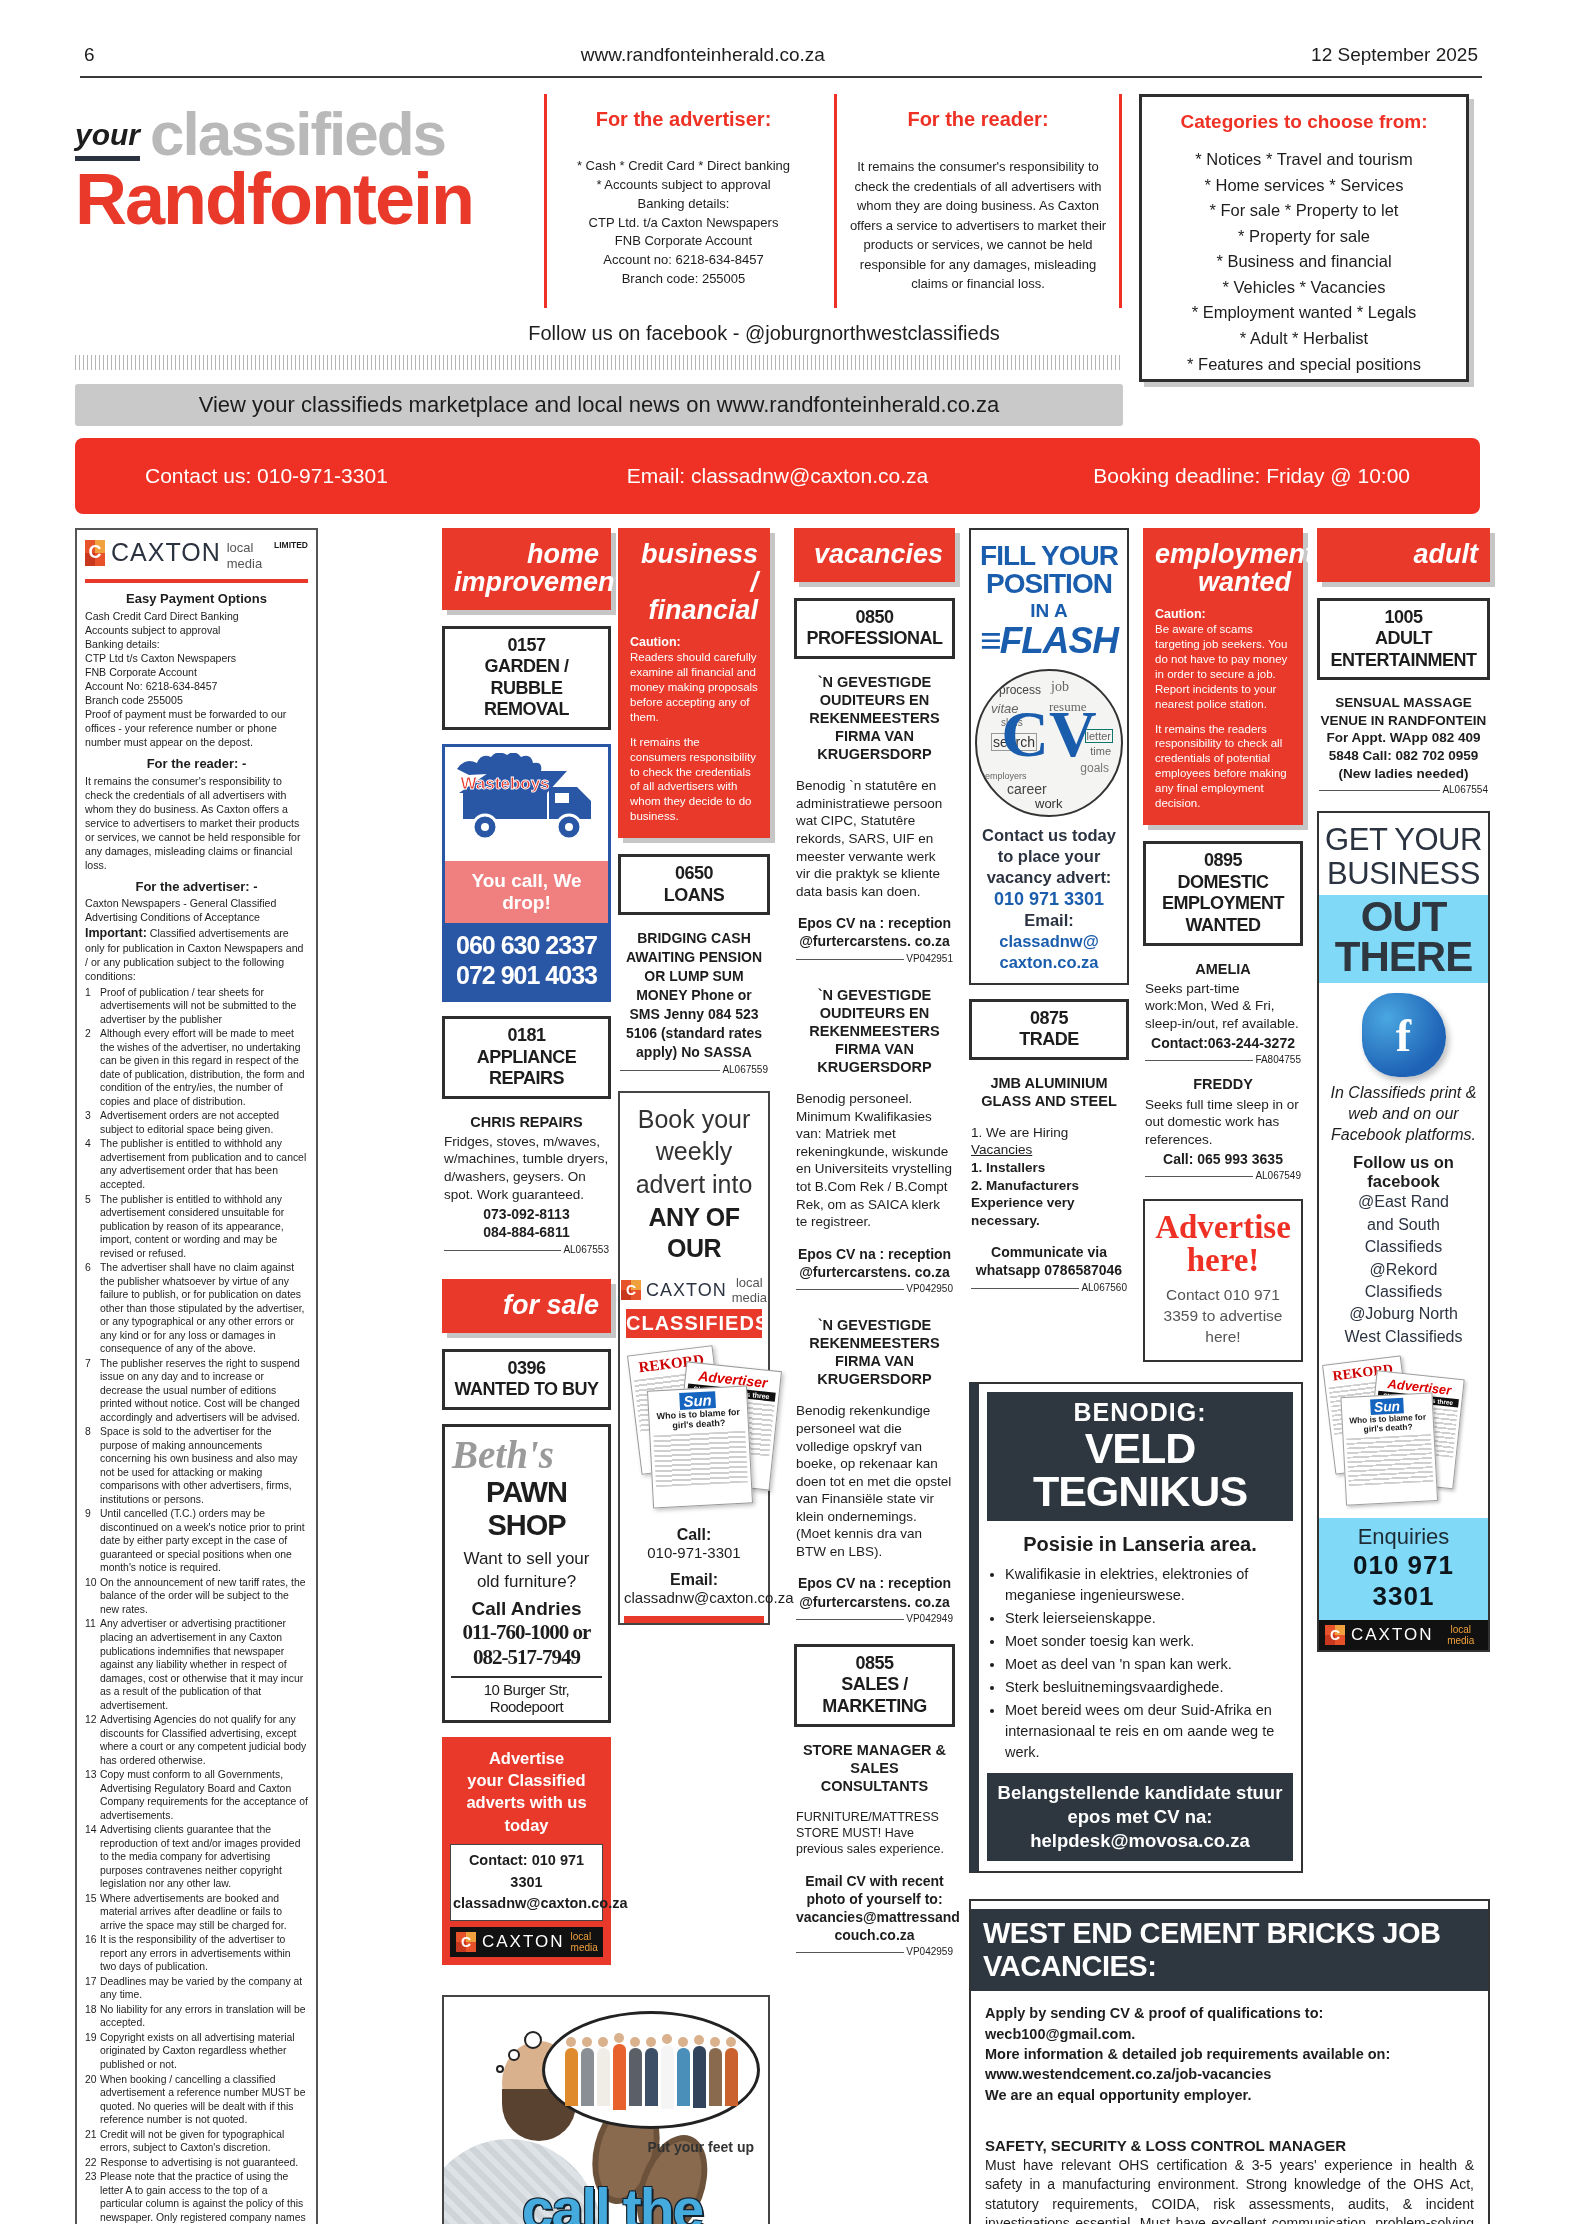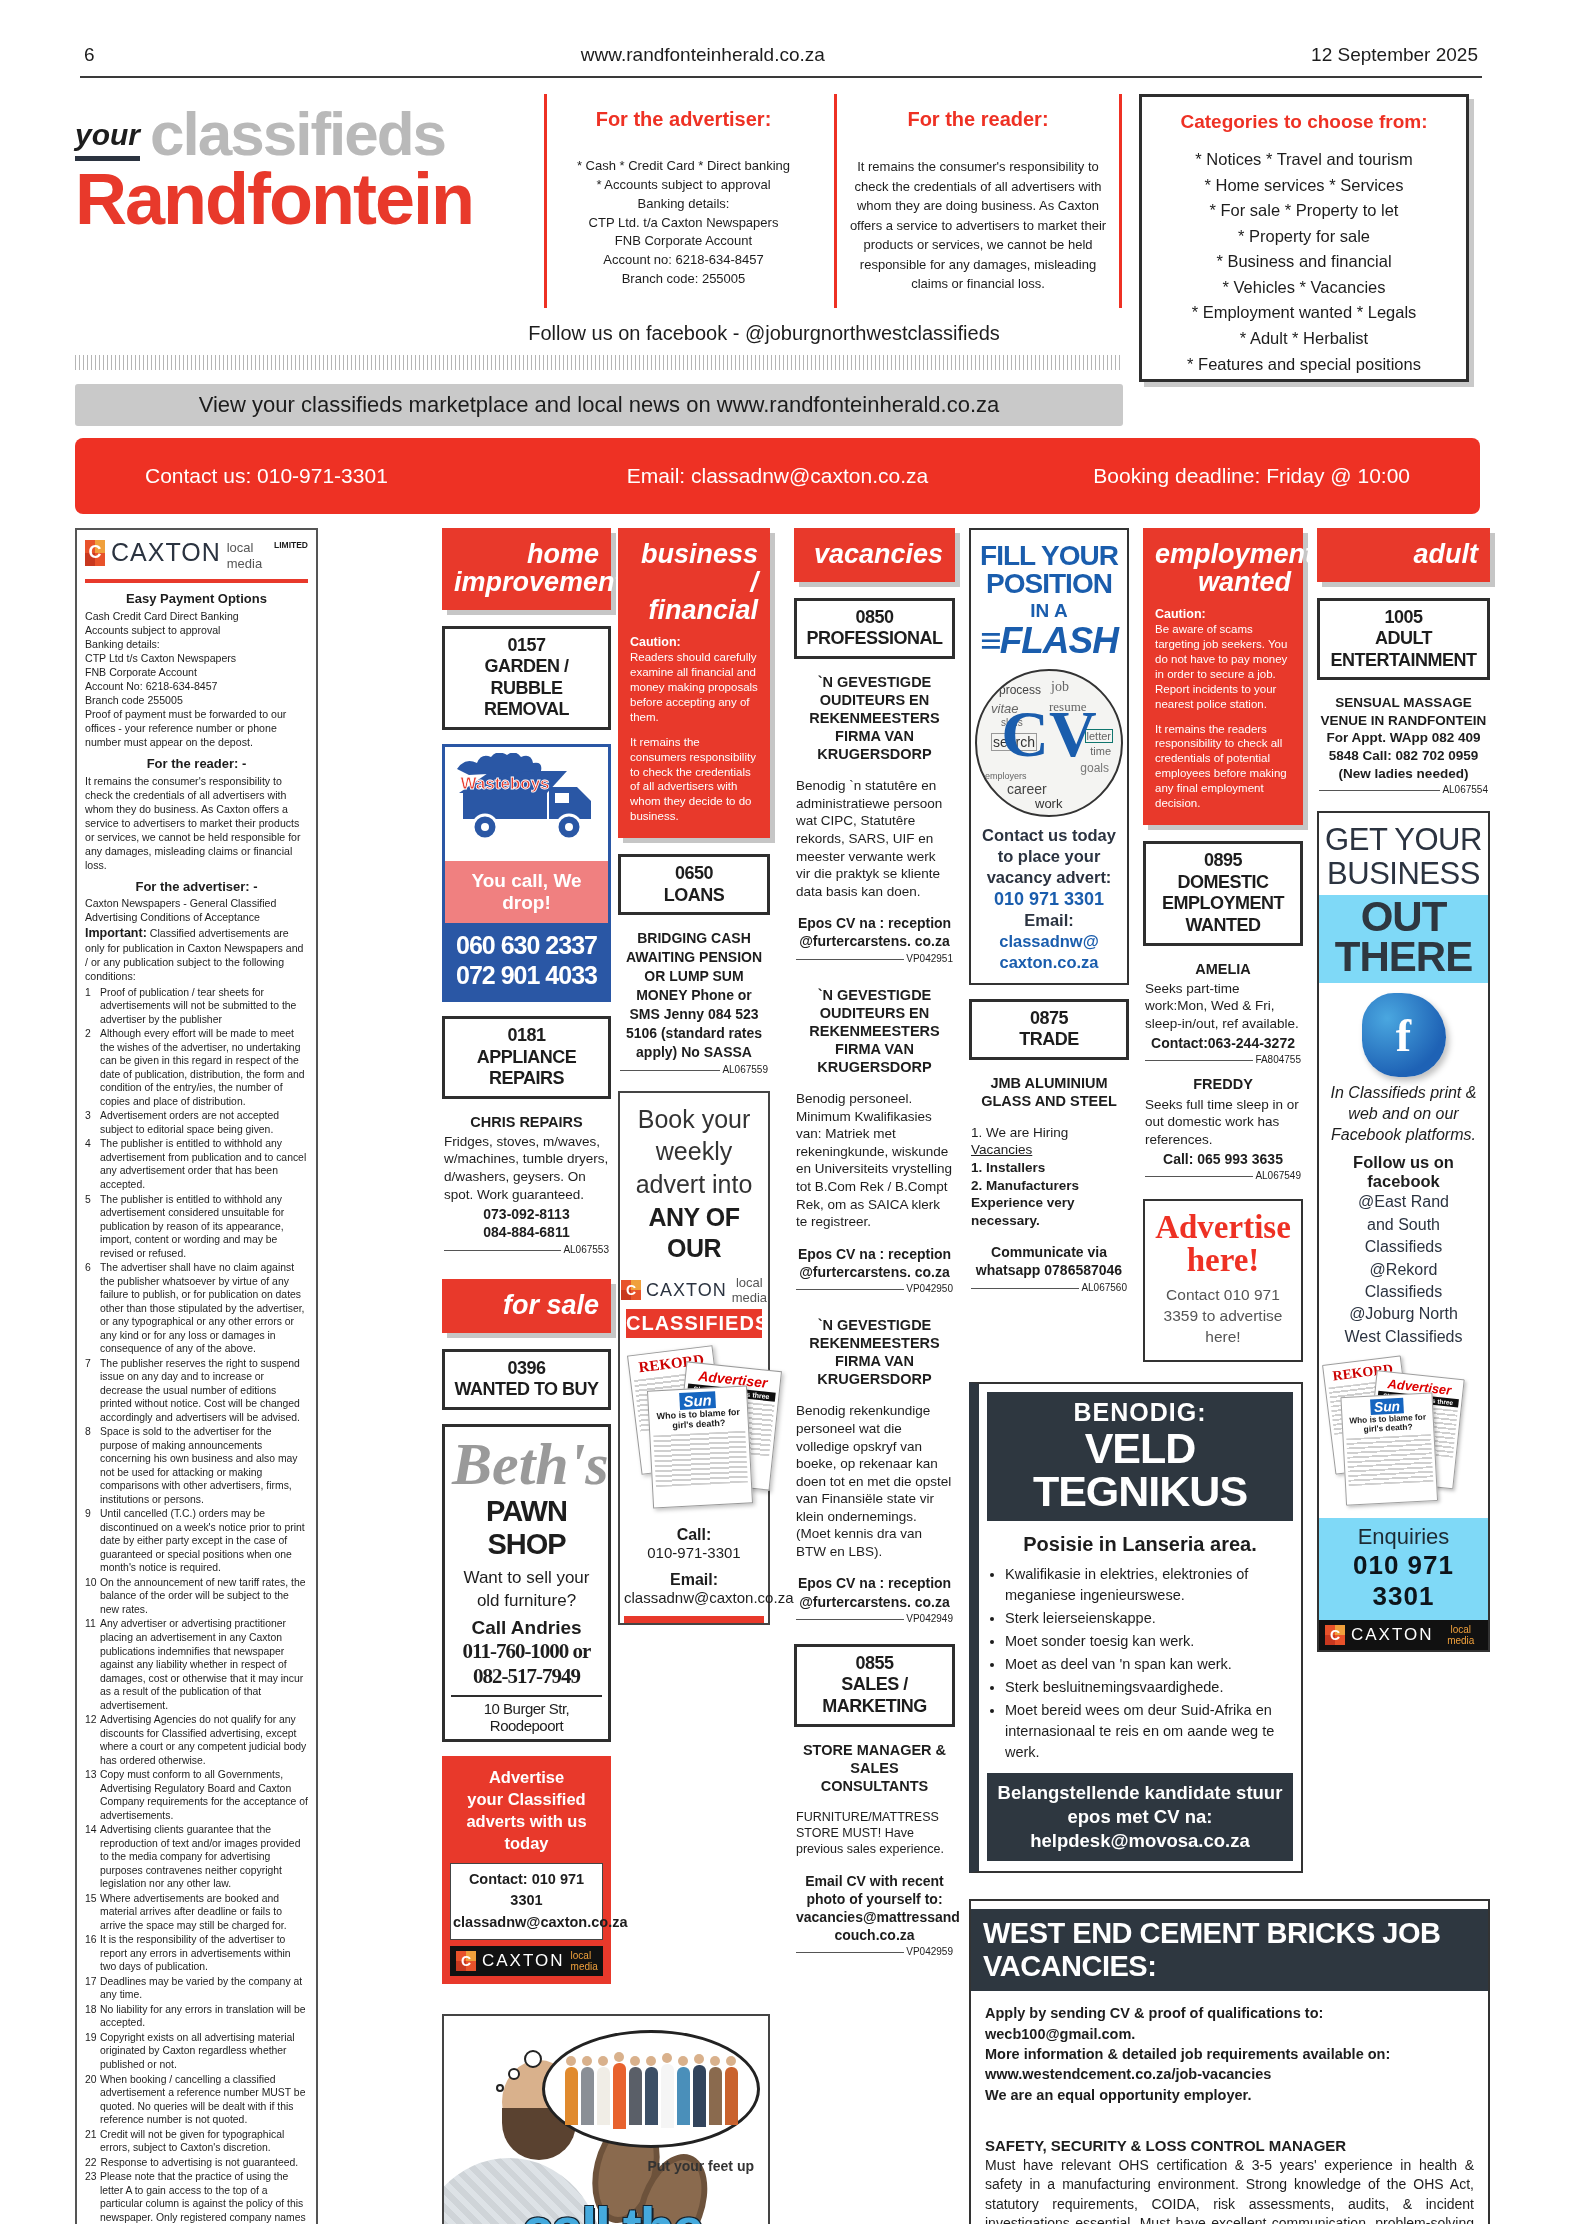--- a/index.html
+++ b/index.html
@@ -90,21 +90,21 @@
   
   .wasteboys{border:3px solid var(--wblue);margin:6px 0 14px;}
   .wb-truck{background:#fff;padding:6px 4px 0;}
   .wb-band{background:var(--pink);color:#fff;font-weight:bold;font-size:19px;text-align:center;padding:9px 2px;}
   .wb-phones{background:var(--wblue);color:#fff;font-weight:bold;font-size:25px;text-align:center;
     padding:7px 0 9px;line-height:1.2;letter-spacing:-1px;}
 
   
   .beths{border:3px solid #2e2e2e;text-align:center;padding:10px 6px 0;margin:14px 0;}
   .beths-logo{font-family:"Liberation Serif",serif;font-style:italic;font-weight:bold;
-    color:#9a9a9a;font-size:60px;line-height:.9;text-align:right;margin-left:1px;}
+    color:#9a9a9a;font-size:39px;line-height:.9;text-align:left;margin-left:1px;}
   .beths-title{font-weight:bold;font-size:29px;letter-spacing:-1px;margin:4px 0 6px;}
   .beths-q{font-size:17px;line-height:1.35;}
   .beths-call{font-weight:bold;font-size:19px;margin-top:4px;}
   .beths-phones{font-weight:bold;font-size:21px;letter-spacing:-1px;font-family:Liberation Serif, serif;}
   .beths-addr{border-top:2px solid #2e2e2e;margin-top:6px;padding:3px 0 5px;font-size:15px;letter-spacing:-0.5px;}
 
   
   .advbox{background:var(--red);padding:10px 8px 8px;margin:14px 0;}
   .advbox-line{color:#fff;font-weight:bold;text-align:center;font-size:16.5px;line-height:1.35;}
   .advbox-inner{background:#fff;border:1px solid #444;margin-top:8px;text-align:center;

